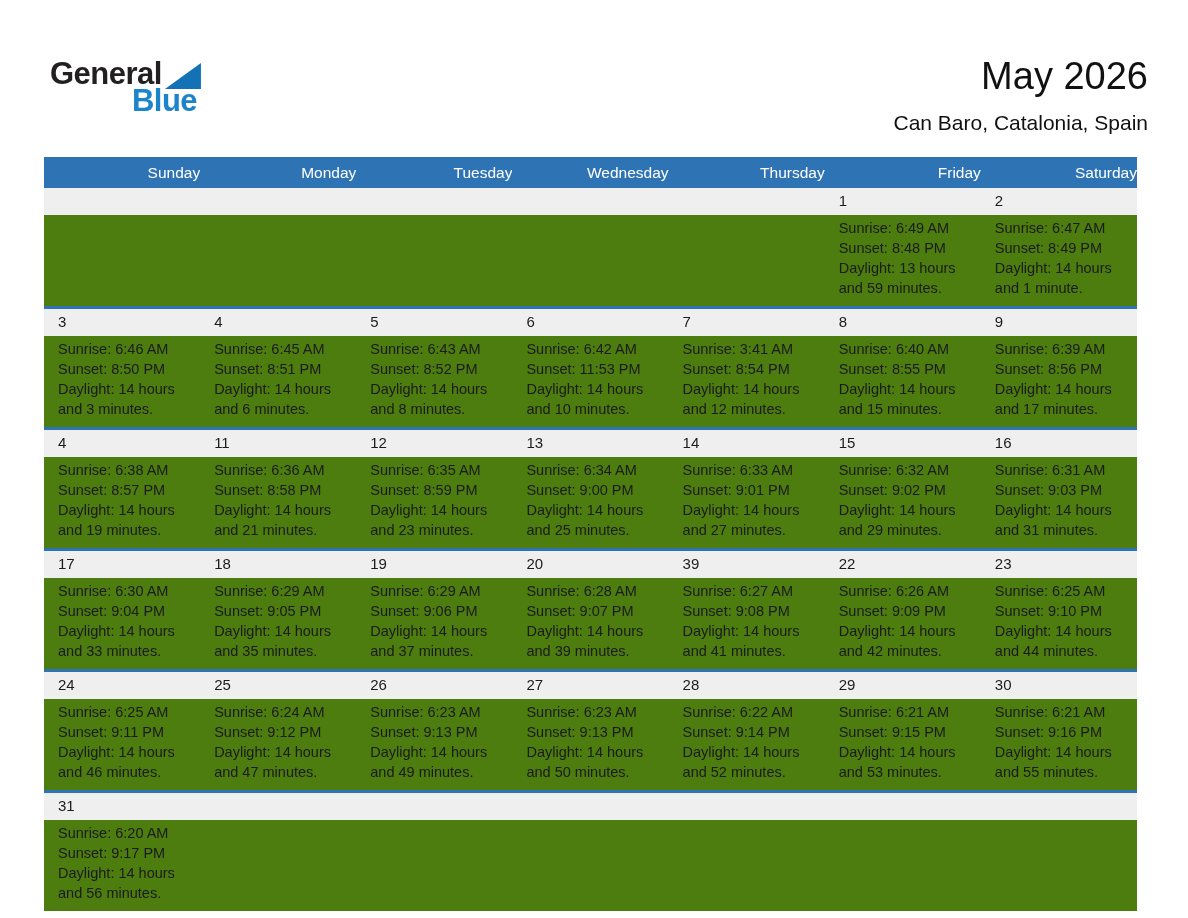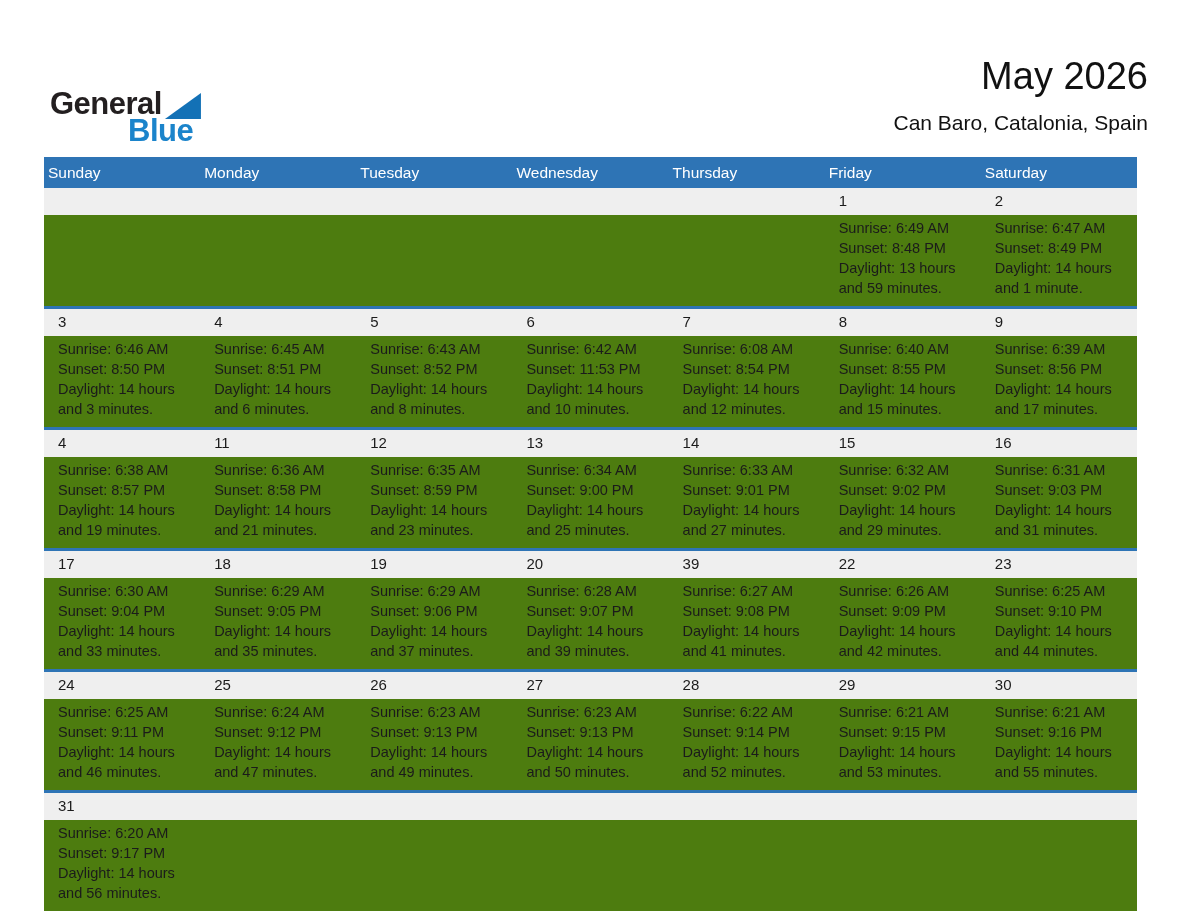--- a/index.html
+++ b/index.html
@@ -13,36 +13,36 @@
   :root{
     --header-bg:#2e74b5;
     --separator:#2e74b5;
     --band-bg:#efefef;
     --logo-blue:#1b84cb;
     --logo-tri:#1371b6;
   }
   .page { position:absolute; inset:0; }
 
   
-  .logo { position:absolute; left:50px; top:88px; }
+  .logo { position:absolute; left:50px; top:58px;text-align:center; }
   .logo-row1 { display:flex; align-items:flex-end; font-size:31px; letter-spacing:-0.5px; color:#231f20; font-weight:600; line-height:1; }
   .logo-tri { display:inline-block; width:36px; height:26px; background:var(--logo-tri);
               clip-path:polygon(0 100%, 100% 0, 100% 100%); margin-left:3px; }
   .logo-row2 { font-size:31px; letter-spacing:-0.5px; color:var(--logo-blue); font-weight:600; line-height:1; margin:-4px 0 0 78px; }
 
   
   .titles { position:absolute; right:40px; top:55px; text-align:right; }
   .title { font-size:38px; line-height:1.15; font-weight:400; color:#111; }
   .subtitle { font-size:21px; margin-top:12px; color:#111; }
 
   
   .calendar { position:absolute; left:44px; top:157px; width:1093px; }
   .cal-header { display:grid; grid-template-columns:repeat(7,1fr); background:var(--header-bg);
                 height:31px; align-items:center; color:#ffffff; font-size:15.5px; }
-  .day-header { padding-left:4px; overflow:hidden; white-space:nowrap; }
+  .day-header { padding-left:22px; overflow:hidden; white-space:nowrap;text-align:right; }
 
   .week + .week { border-top:3px solid var(--separator); }
   .band { display:grid; grid-template-columns:repeat(7,1fr); background:var(--band-bg); height:27px; }
   .num-cell { padding:4px 0 0 14px; font-size:15px; color:#1b1b1b; }
   .details { display:grid; grid-template-columns:repeat(7,1fr); background:#4d7c0f; min-height:81px; }
   .det-cell { padding:3px 4px 8px 14px; font-size:14.5px; line-height:20px; color:#1b1b1b; }
   .line { white-space:nowrap; }
 </style>
 </head>
 <body>
@@ -132,21 +132,21 @@
               <div class="line">Daylight: 14 hours</div>
               <div class="line">and 8 minutes.</div>
             </div>
             <div class="det-cell">
               <div class="line">Sunrise: 6:42 AM</div>
               <div class="line">Sunset: 11:53 PM</div>
               <div class="line">Daylight: 14 hours</div>
               <div class="line">and 10 minutes.</div>
             </div>
             <div class="det-cell">
-              <div class="line">Sunrise: 6:08 AM</div>
+              <div class="line">Sunrise: 3:41 AM</div>
               <div class="line">Sunset: 8:54 PM</div>
               <div class="line">Daylight: 14 hours</div>
               <div class="line">and 12 minutes.</div>
             </div>
             <div class="det-cell">
               <div class="line">Sunrise: 6:40 AM</div>
               <div class="line">Sunset: 8:55 PM</div>
               <div class="line">Daylight: 14 hours</div>
               <div class="line">and 15 minutes.</div>
             </div>

